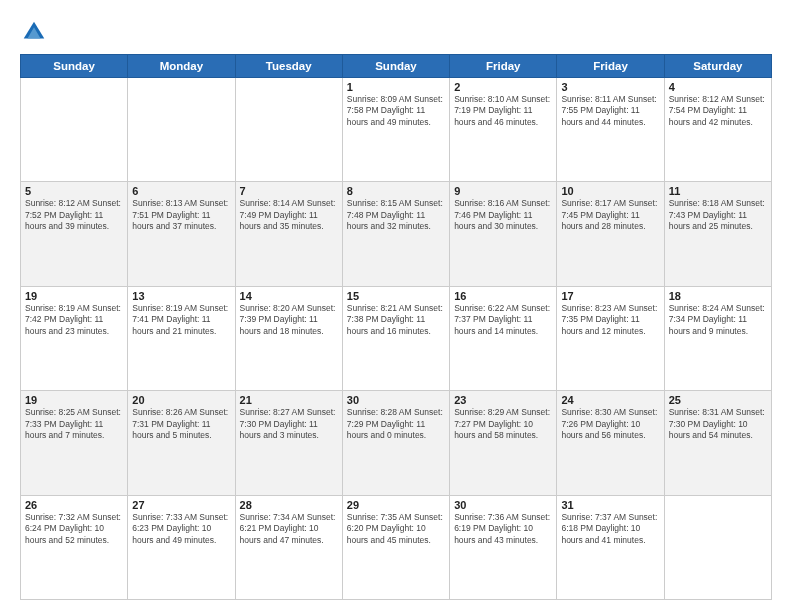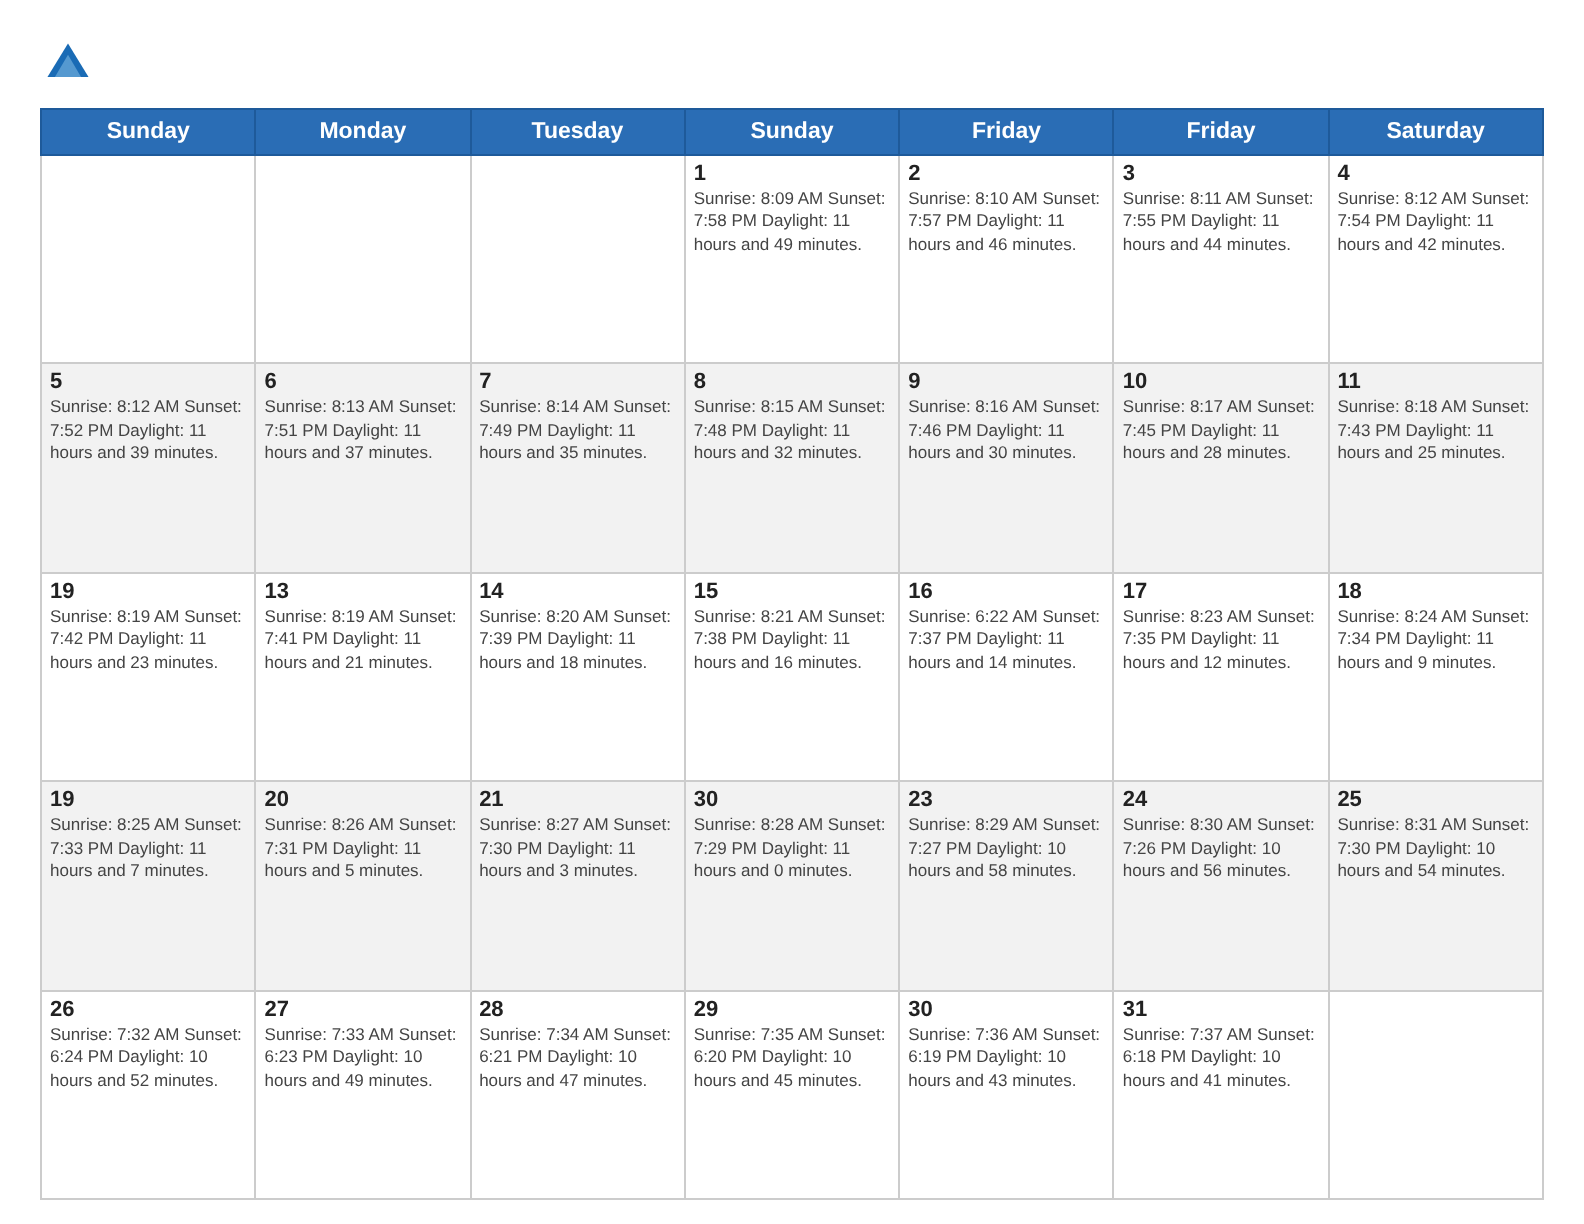--- a/index.html
+++ b/index.html
@@ -140,21 +140,21 @@
           <td class="empty-cell"></td>
           <td>
             <span class="day-number">1</span>
             <div class="day-info">Sunrise: 8:09 AM
 Sunset: 7:58 PM
 Daylight: 11 hours and 49 minutes.</div>
           </td>
           <td>
             <span class="day-number">2</span>
             <div class="day-info">Sunrise: 8:10 AM
-Sunset: 7:57 PM
+Sunset: 7:19 PM
 Daylight: 11 hours and 46 minutes.</div>
           </td>
           <td>
             <span class="day-number">3</span>
             <div class="day-info">Sunrise: 8:11 AM
 Sunset: 7:55 PM
 Daylight: 11 hours and 44 minutes.</div>
           </td>
           <td>
             <span class="day-number">4</span>

